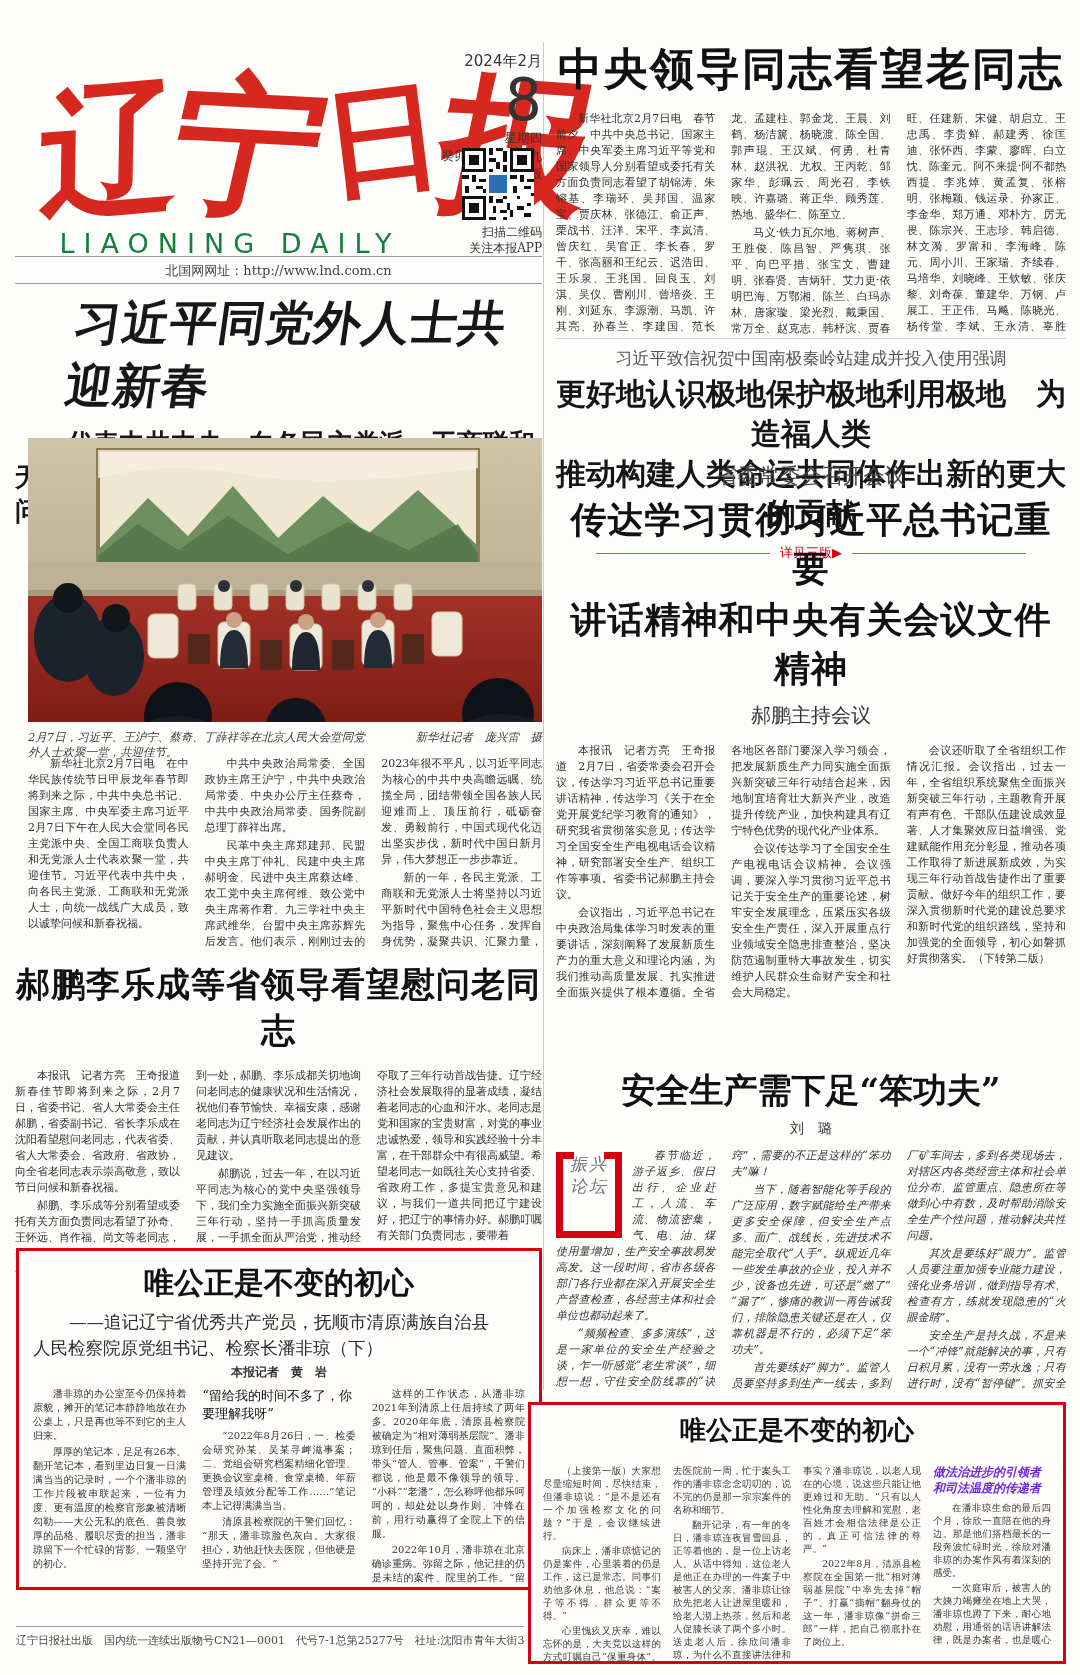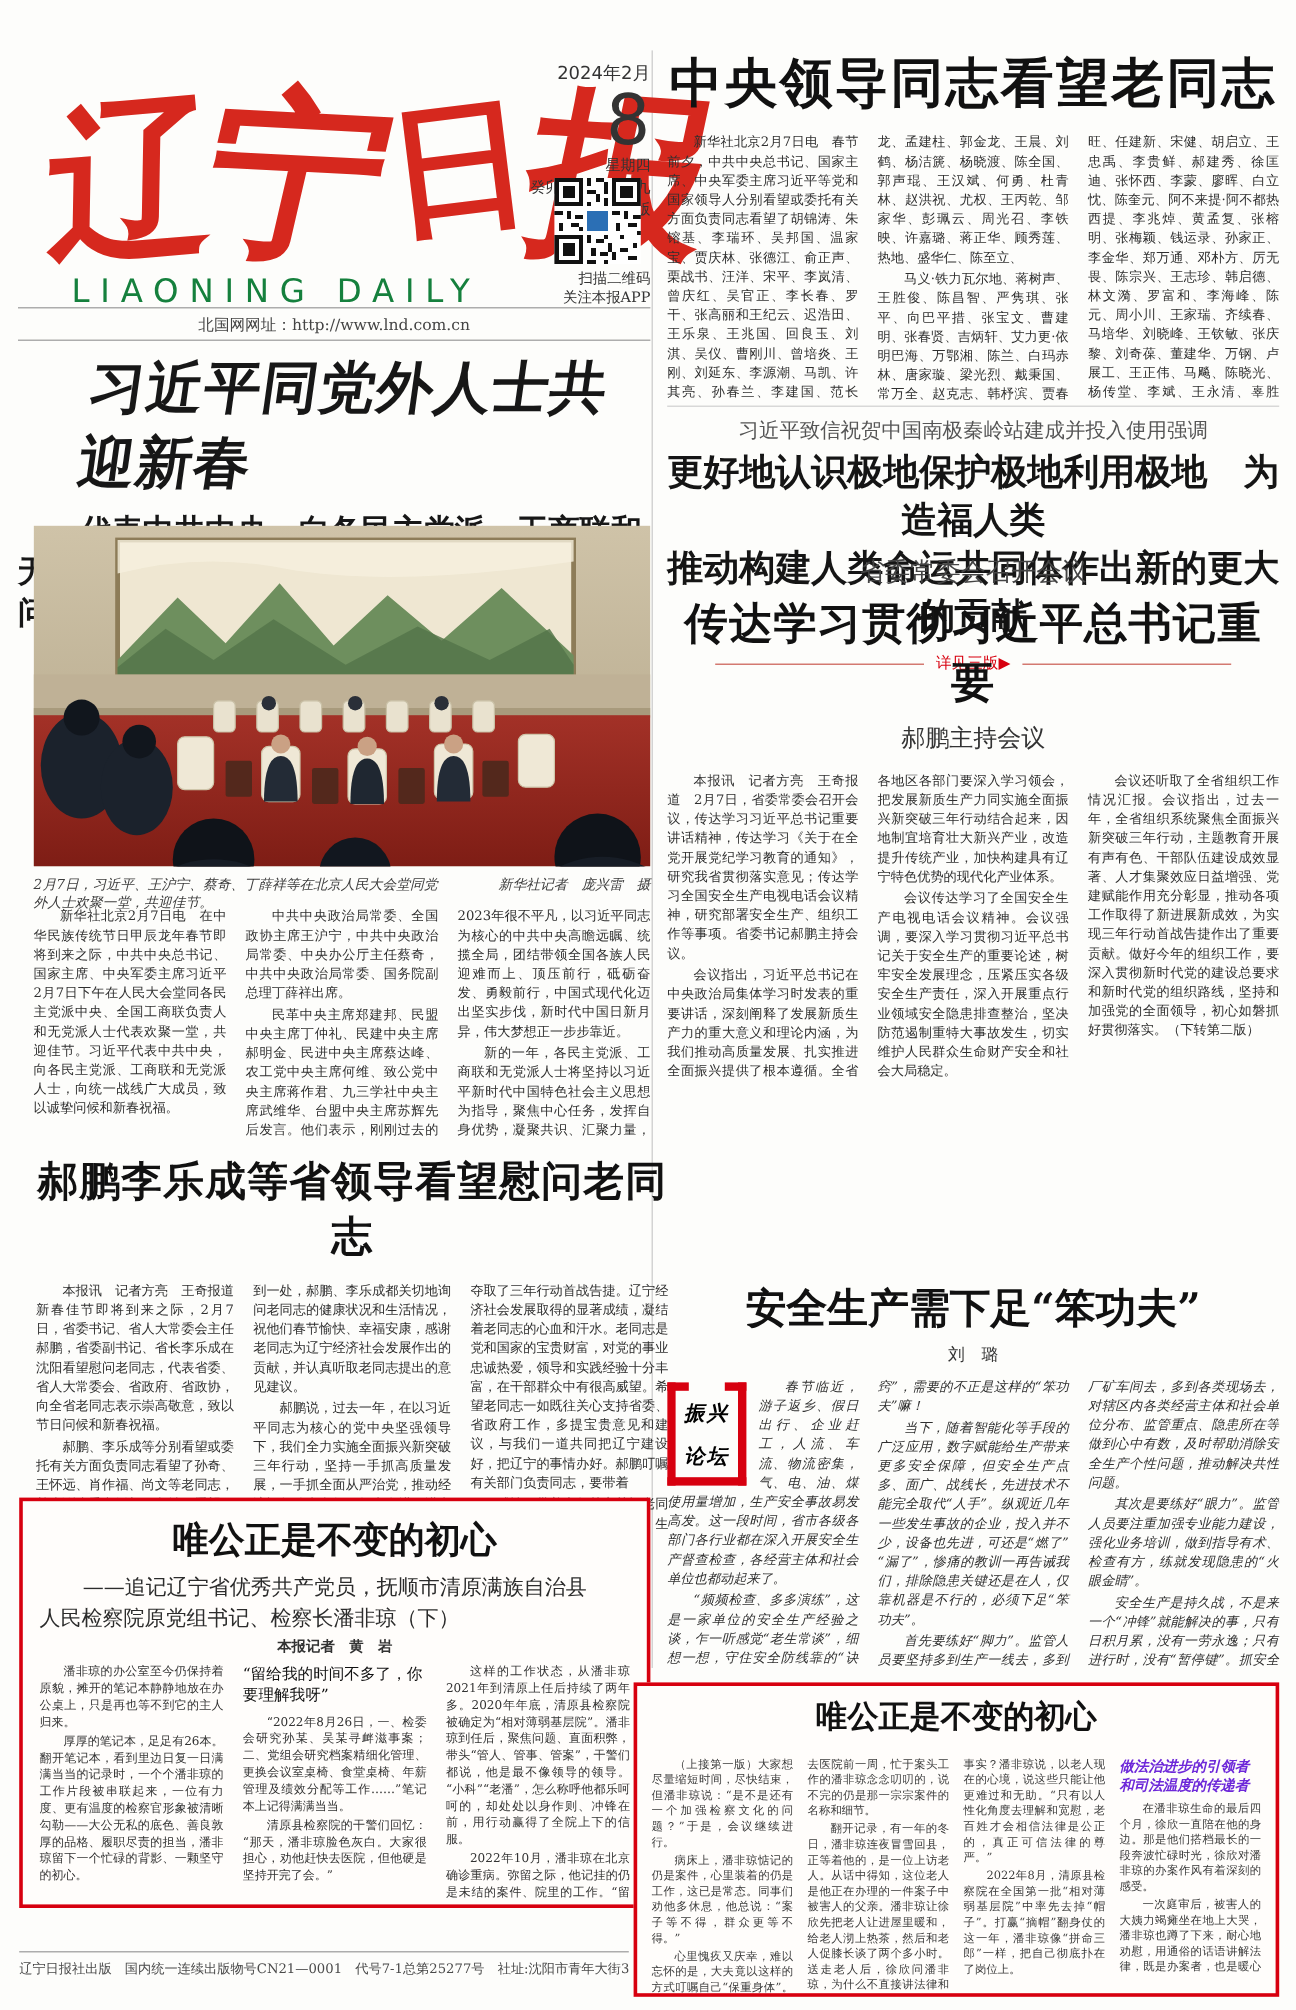--- a/index.html
+++ b/index.html
@@ -42,21 +42,21 @@
   .seeline .tx{color:#d7000f;font-size:13px;white-space:nowrap;}
 
   .caption{font-size:11.5px;color:#3c3c3c;font-style:italic;display:flex;justify-content:space-between;}
 
   
   .forum-label{float:left;width:66px;height:86px;margin:4px 10px 4px 0;position:relative;
                border-left:7px solid #d7000f;border-right:7px solid #d7000f;border-bottom:7px solid #d7000f;
                box-sizing:border-box;text-align:center;}
   .forum-label:before{content:"";position:absolute;top:0;left:-7px;width:18px;height:7px;background:#d7000f;}
   .forum-label:after{content:"";position:absolute;top:0;right:-7px;width:18px;height:7px;background:#d7000f;}
-  .forum-label span{display:block;color:#000000;font-weight:bold;font-size:17px;line-height:20px;margin-top:16px;letter-spacing:2px;}
+  .forum-label span{display:block;color:#737373;font-weight:normal;font-size:17px;line-height:20px;margin-top:2px;letter-spacing:2px;}
 
   .redbox{border:3px solid #d7000f;background:#fffdfb;box-sizing:border-box;}
   .inbody-subhead{font-weight:normal;font-size:13px;line-height:18px;margin:6px 0;color:#111;text-align:left;}
   .inbody-subhead2{font-weight:bold;font-size:12px;line-height:16px;margin:5px 0;color:#6d28d9;font-style:italic;}
 
   .footer-line{font-size:11px;color:#4a4a4a;border-top:1px solid #999;padding-top:6px;white-space:nowrap;overflow:hidden;}
 
   .dateblock{text-align:right;color:#333;}
   .dateblock .ym{font-size:15px;}
   .dateblock .d{font-size:58px;line-height:58px;font-weight:normal;}
@@ -164,20 +164,21 @@
   <div class="seeline" style="margin:10px 40px 0 40px;">
     <div class="ln"></div>
       <div class="tx">详见三版▶</div>
       <div class="ln"></div>
   </div>
 </div>
 
 <article class="abs" style="left:556px;top:462px;width:510px;">
   <div class="kicker" style="text-align:center;font-size:21px;color:#444;">省委常委会召开会议</div>
   <h2 class="serif bold hl-serif-lg" style="margin:6px 0 0 0;text-align:center;">传达学习贯彻习近平总书记重要</h2>
+  <h2 class="serif bold hl-serif-lg" style="margin:2px 0 0 0;text-align:center;">讲话精神和中央有关会议文件精神</h2>
   <div style="text-align:center;font-size:20px;color:#333;margin-top:8px;">郝鹏主持会议</div>
   <div class="cols3 body-txt clip" style="height:318px;margin-top:14px;">
       <p>本报讯　记者方亮　王奇报道　2月7日，省委常委会召开会议，传达学习习近平总书记重要讲话精神，传达学习《关于在全党开展党纪学习教育的通知》，研究我省贯彻落实意见；传达学习全国安全生产电视电话会议精神，研究部署安全生产、组织工作等事项。省委书记郝鹏主持会议。</p>
       <p>会议指出，习近平总书记在中央政治局集体学习时发表的重要讲话，深刻阐释了发展新质生产力的重大意义和理论内涵，为我们推动高质量发展、扎实推进全面振兴提供了根本遵循。全省各地区各部门要深入学习领会，把发展新质生产力同实施全面振兴新突破三年行动结合起来，因地制宜培育壮大新兴产业，改造提升传统产业，加快构建具有辽宁特色优势的现代化产业体系。</p>
       <p>会议传达学习了全国安全生产电视电话会议精神。会议强调，要深入学习贯彻习近平总书记关于安全生产的重要论述，树牢安全发展理念，压紧压实各级安全生产责任，深入开展重点行业领域安全隐患排查整治，坚决防范遏制重特大事故发生，切实维护人民群众生命财产安全和社会大局稳定。</p>
       <p>会议还听取了全省组织工作情况汇报。会议指出，过去一年，全省组织系统聚焦全面振兴新突破三年行动，主题教育开展有声有色、干部队伍建设成效显著、人才集聚效应日益增强、党建赋能作用充分彰显，推动各项工作取得了新进展新成效，为实现三年行动首战告捷作出了重要贡献。做好今年的组织工作，要深入贯彻新时代党的建设总要求和新时代党的组织路线，坚持和加强党的全面领导，初心如磐抓好贯彻落实。（下转第二版）</p>
     </div>
 </article>
 
 <figure class="abs" style="left:28px;top:438px;width:514px;margin:0;">
@@ -270,21 +271,21 @@
   </figcaption>
 </figure>
 
 <div class="abs cols3 body-txt clip" style="left:28px;top:756px;width:514px;height:200px;">
     <p>新华社北京2月7日电　在中华民族传统节日甲辰龙年春节即将到来之际，中共中央总书记、国家主席、中央军委主席习近平2月7日下午在人民大会堂同各民主党派中央、全国工商联负责人和无党派人士代表欢聚一堂，共迎佳节。习近平代表中共中央，向各民主党派、工商联和无党派人士，向统一战线广大成员，致以诚挚问候和新春祝福。</p>
     <p>中共中央政治局常委、全国政协主席王沪宁，中共中央政治局常委、中央办公厅主任蔡奇，中共中央政治局常委、国务院副总理丁薛祥出席。</p>
     <p>民革中央主席郑建邦、民盟中央主席丁仲礼、民建中央主席郝明金、民进中央主席蔡达峰、农工党中央主席何维、致公党中央主席蒋作君、九三学社中央主席武维华、台盟中央主席苏辉先后发言。他们表示，刚刚过去的2023年很不平凡，以习近平同志为核心的中共中央高瞻远瞩、统揽全局，团结带领全国各族人民迎难而上、顶压前行，砥砺奋发、勇毅前行，中国式现代化迈出坚实步伐，新时代中国日新月异，伟大梦想正一步步靠近。</p>
     <p>新的一年，各民主党派、工商联和无党派人士将坚持以习近平新时代中国特色社会主义思想为指导，聚焦中心任务，发挥自身优势，凝聚共识、汇聚力量，为强国建设、民族复兴伟业作出新的更大贡献。（下转第二版）</p>
   </div>
 
-<article class="abs" style="left:30px;top:962px;width:527px;">
+<article class="abs" style="left:15px;top:962px;width:527px;">
   <h2 class="serif bold hl-serif-md" style="margin:0;text-align:center;letter-spacing:1px;">郝鹏李乐成等省领导看望慰问老同志</h2>
   <div class="cols3 body-txt clip" style="height:220px;margin-top:14px;">
       <p>本报讯　记者方亮　王奇报道　新春佳节即将到来之际，2月7日，省委书记、省人大常委会主任郝鹏，省委副书记、省长李乐成在沈阳看望慰问老同志，代表省委、省人大常委会、省政府、省政协，向全省老同志表示崇高敬意，致以节日问候和新春祝福。</p>
       <p>郝鹏、李乐成等分别看望或委托有关方面负责同志看望了孙奇、王怀远、肖作福、尚文等老同志，并来到省委老干部服务站，看望正在那里参加文体活动的老同志。每到一处，郝鹏、李乐成都关切地询问老同志的健康状况和生活情况，祝他们春节愉快、幸福安康，感谢老同志为辽宁经济社会发展作出的贡献，并认真听取老同志提出的意见建议。</p>
       <p>郝鹏说，过去一年，在以习近平同志为核心的党中央坚强领导下，我们全力实施全面振兴新突破三年行动，坚持一手抓高质量发展，一手抓全面从严治党，推动经济运行稳中向好、好中有进、进中提质，实现了“四个重大转变”，夺取了三年行动首战告捷。辽宁经济社会发展取得的显著成绩，凝结着老同志的心血和汗水。老同志是党和国家的宝贵财富，对党的事业忠诚热爱，领导和实践经验十分丰富，在干部群众中有很高威望。希望老同志一如既往关心支持省委、省政府工作，多提宝贵意见和建议，与我们一道共同把辽宁建设好，把辽宁的事情办好。郝鹏叮嘱有关部门负责同志，要带着</p>
       <p>感情、带着责任关心关怀老同志，落实好老同志的政治待遇、生活待遇，用心用情做好服务保障工作，让他们安享幸福晚年。</p>
     </div>
 </article>
 
 <section class="abs redbox" style="left:16px;top:1248px;width:526px;height:342px;padding:10px 14px;">

